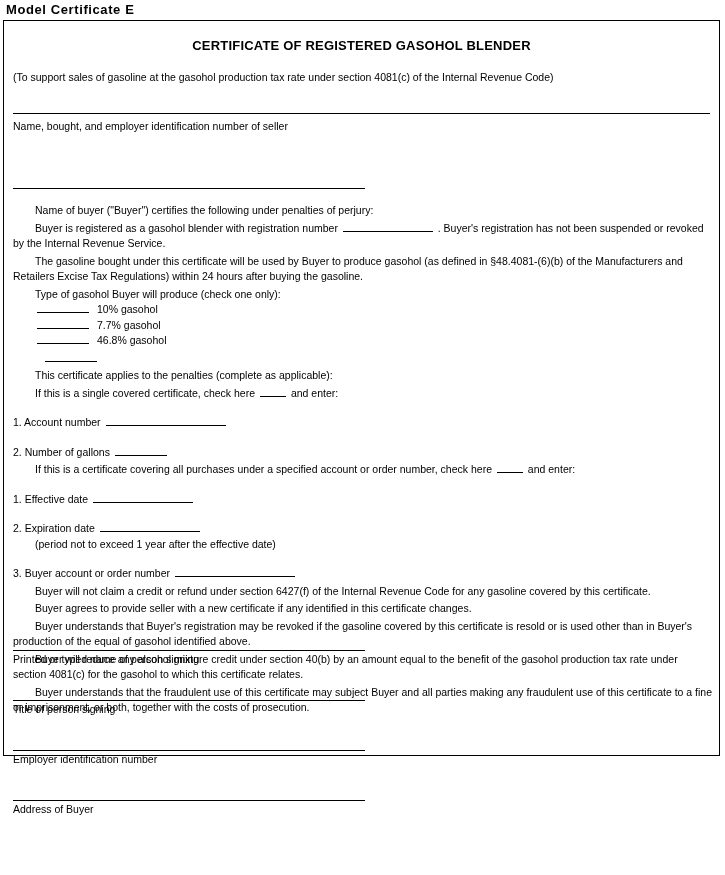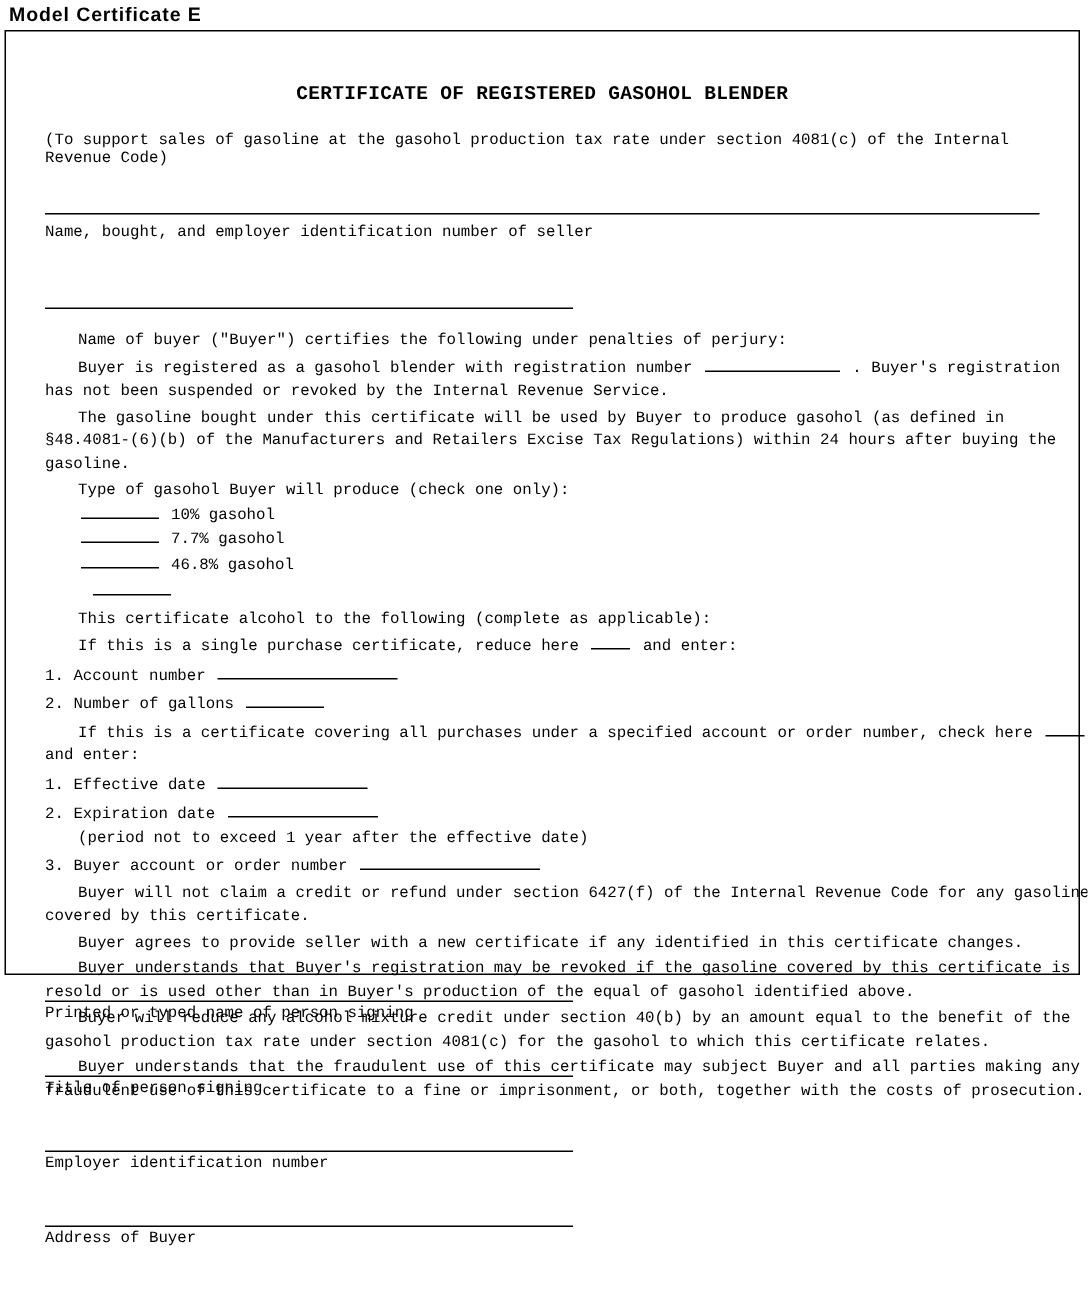--- a/index.html
+++ b/index.html
@@ -27,25 +27,24 @@
     left: 6px;
     font-size: 13px;
     font-weight: bold;
     letter-spacing: 0.6px;
   }
   .cert-box {
     position: absolute;
     top: 20px;
     left: 3px;
     width: 717px;
-    height: 630px;
+    height: 736px;
     border: 1.5px solid #000;
     box-sizing: border-box;
-    padding: 18px;
-    font-family: Liberation Mono, monospace;
+    padding: 1px;
   }
   .inner {
     position: relative;
     padding: 0 8px;
     box-sizing: border-box;
     height: 100%;
   }
   .cert-title {
     text-align: center;
     font-size: 13px;
@@ -98,21 +97,21 @@
   .b-26 { width: 26px; }
   .b-100 { width: 100px; }
   .b-120 { width: 120px; }
   .check-line {
     margin-left: 22px;
   }
   .check-line .blank {
     margin-right: 8px;
   }
   .numbered {
-    margin-top: 3px;
+    margin-top: 14px;
   }
   .sig-block {
     position: absolute;
     left: 8px;
     width: 352px;
   }
   .sig-line {
     border-top: 1.2px solid #000;
     width: 352px;
   }
@@ -159,24 +158,24 @@
           <span class="blank b-52"></span><span>7.7% gasohol</span>
         </div>
         <div class="check-line">
           <span class="blank b-52"></span><span>46.8% gasohol</span>
         </div>
 
         <div class="para indent">
           <span class="blank b-52" style="margin-left:10px;"></span>
         </div>
 
-        <div class="para indent">This certificate alcohol to the following (complete as applicable):</div>
-
-        <div class="para indent">
-          <span>If this is a single purchase certificate, reduce here</span>
+        <div class="para indent">This certificate applies to the penalties (complete as applicable):</div>
+
+        <div class="para indent">
+          <span>If this is a single covered certificate, check here</span>
           <span class="blank b-26"></span>
           <span>and enter:</span>
         </div>
 
         <div class="numbered">
           <span>1.</span>
           <span>Account number</span>
           <span class="blank b-120"></span>
         </div>
         <div class="numbered">

